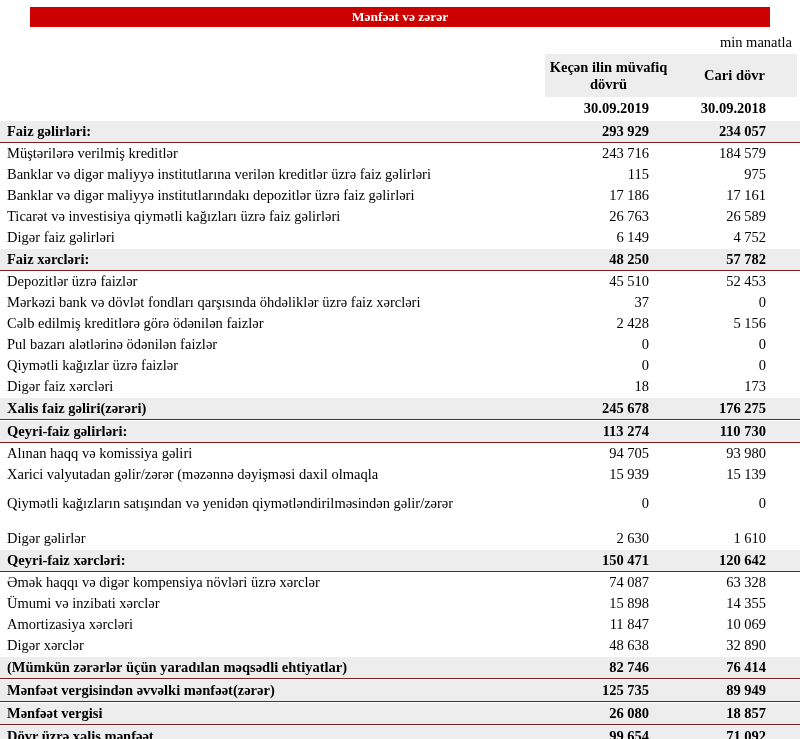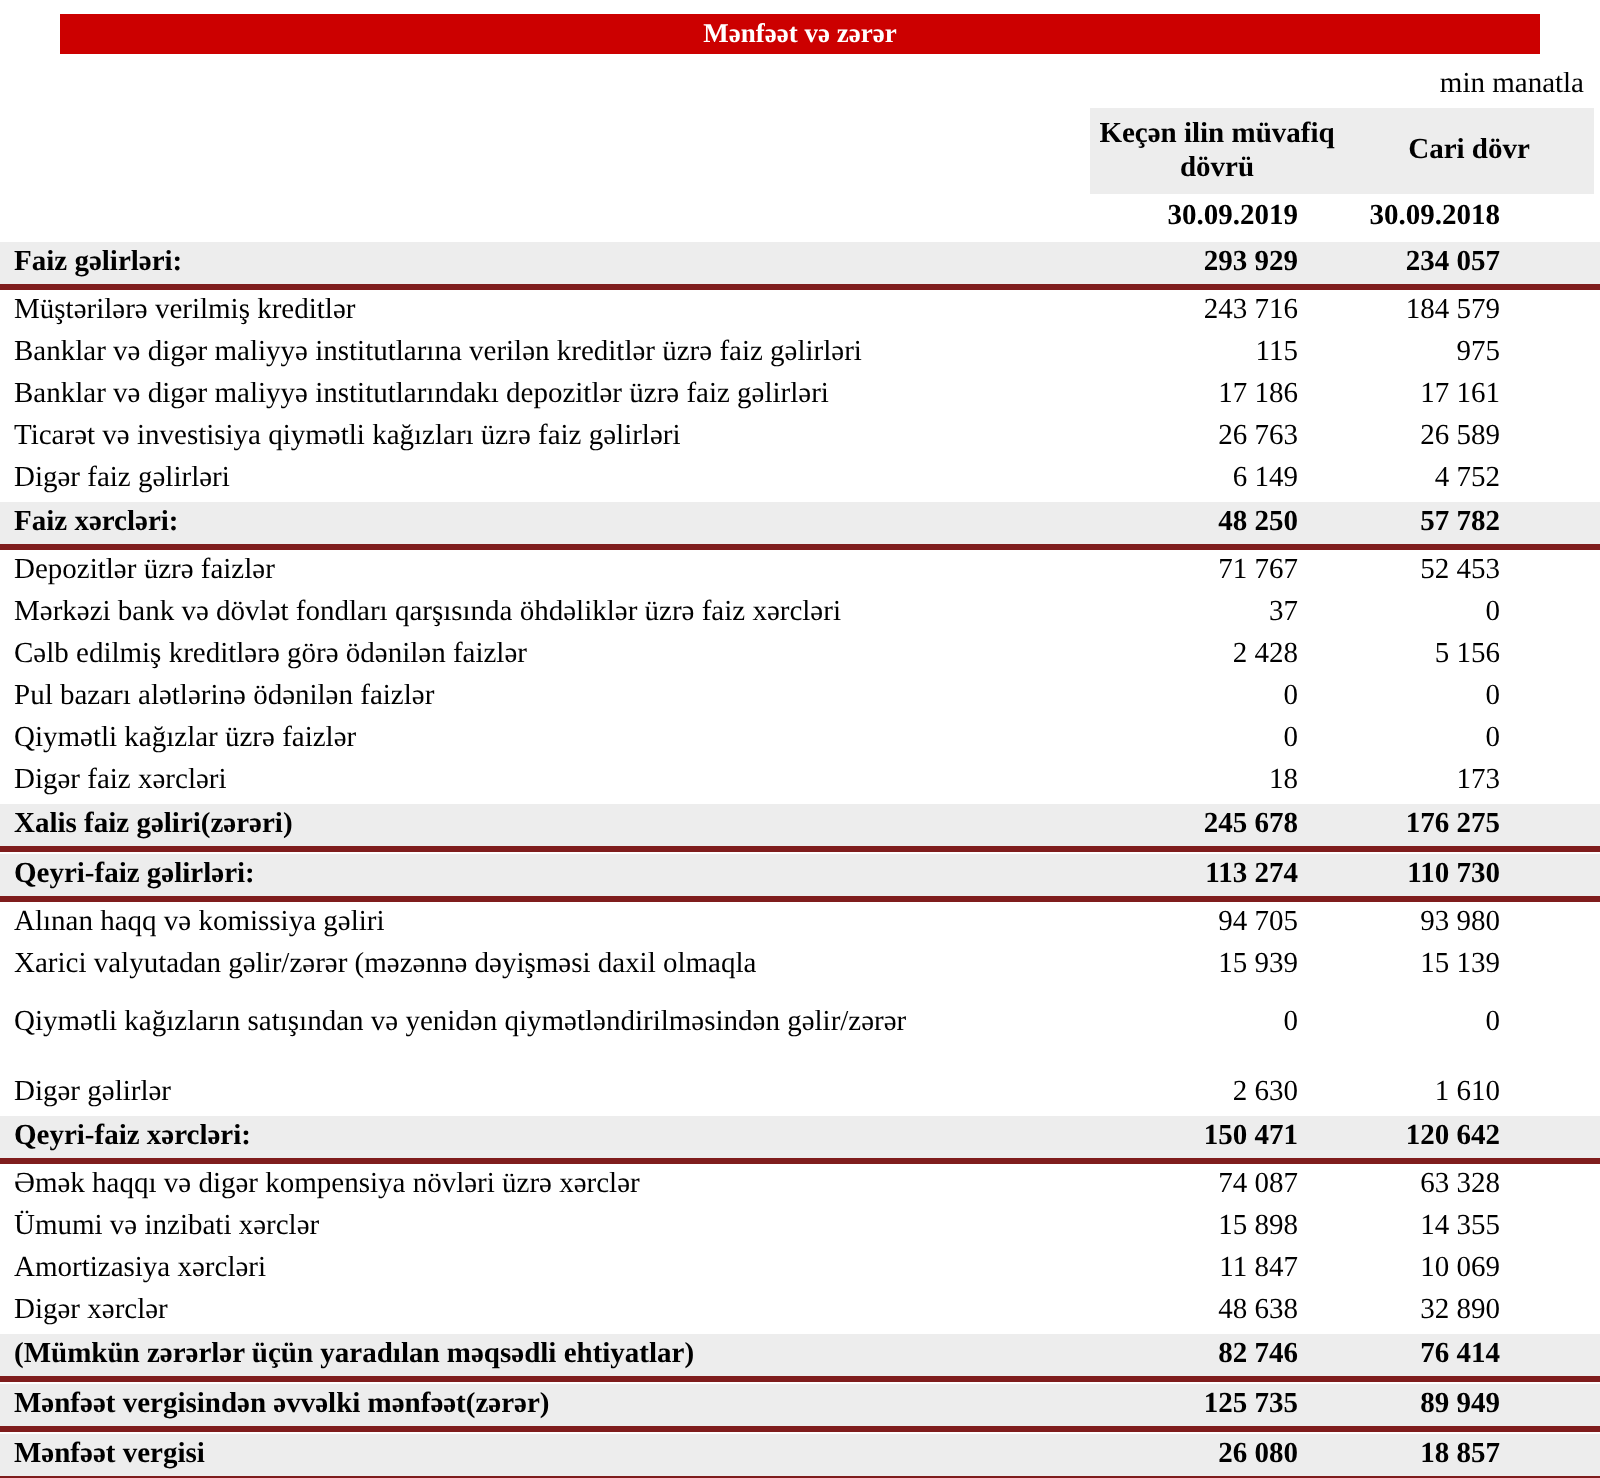--- a/index.html
+++ b/index.html
@@ -53,21 +53,21 @@
     flex: 0 0 128px;
     width: 128px;
     box-sizing: border-box;
     font-size: 14.5px;
     line-height: 17px;
     display: flex;
     align-items: center;
     justify-content: flex-end;
   }
   .val-col.c1 { padding-right: 24px; }
-  .val-col.c2 { flex-basis: 127px; width: 127px; padding-right: 50px; }
+  .val-col.c2 { flex-basis: 127px; width: 127px; padding-right: 34px; }
   .header-row { height: 43px; }
   .header-cell {
     background: #ededed;
     font-weight: bold;
     justify-content: center;
     text-align: center;
     padding: 0 4px;
   }
   .header-cell.c1 { padding-right: 4px; border-right: 3px solid #ffffff; }
   .header-cell.c2 { padding-right: 4px; }
@@ -76,21 +76,21 @@
     font-weight: bold;
   }
   .row {
     min-height: 21px;
     padding: 2px 0;
   }
   .row.bold {
     background: #ededed;
     font-weight: bold;
     border-top: 1px solid #ffffff;
-    border-bottom: 3px solid #7f1d1d;
+    border-bottom: 1px solid #7f1d1d;
   }
   .row.tall {
     padding-top: 10px;
     padding-bottom: 16px;
   }
 </style>
 </head>
 <body>
 
 <div class="page">
@@ -146,21 +146,21 @@
           <div class="val-col c1">6 149</div>
           <div class="val-col c2">4 752</div>
         </div>
         <div class="row bold">
           <div class="label-col">Faiz xərcləri:</div>
           <div class="val-col c1">48 250</div>
           <div class="val-col c2">57 782</div>
         </div>
         <div class="row">
           <div class="label-col">Depozitlər üzrə faizlər</div>
-          <div class="val-col c1">71 767</div>
+          <div class="val-col c1">45 510</div>
           <div class="val-col c2">52 453</div>
         </div>
         <div class="row">
           <div class="label-col">Mərkəzi bank və dövlət fondları qarşısında öhdəliklər üzrə faiz xərcləri</div>
           <div class="val-col c1">37</div>
           <div class="val-col c2">0</div>
         </div>
         <div class="row">
           <div class="label-col">Cəlb edilmiş kreditlərə görə ödənilən faizlər</div>
           <div class="val-col c1">2 428</div>

